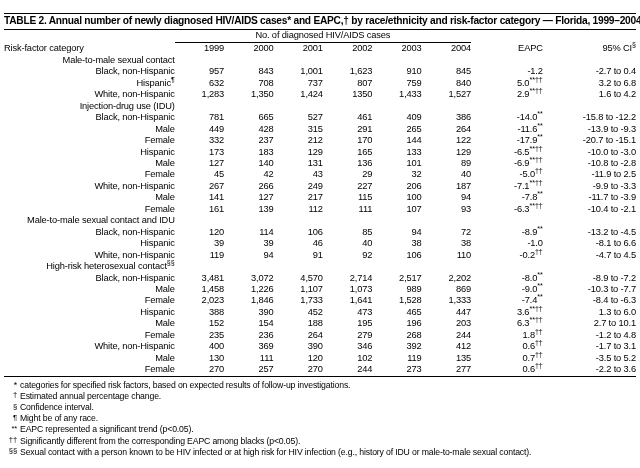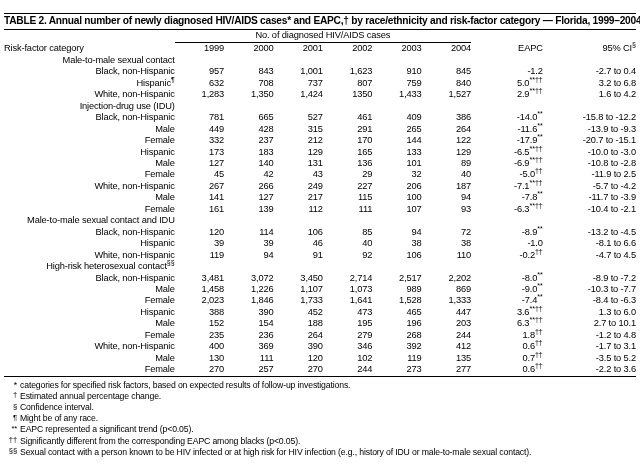--- a/index.html
+++ b/index.html
@@ -260,21 +260,21 @@
         </tr>
         <tr>
           <td class="c-label lvl1">White, non-Hispanic</td>
           <td class="c-yr">267</td>
           <td class="c-yr">266</td>
           <td class="c-yr">249</td>
           <td class="c-yr">227</td>
           <td class="c-yr">206</td>
           <td class="c-yr">187</td>
           <td class="c-eapc"><span>-7.1</span><sup>**††</sup></td>
-          <td class="c-ci">-5.7 to -4.2</td>
+          <td class="c-ci">-9.9 to -3.3</td>
         </tr>
         <tr>
           <td class="c-label lvl2">Male</td>
           <td class="c-yr">141</td>
           <td class="c-yr">127</td>
           <td class="c-yr">217</td>
           <td class="c-yr">115</td>
           <td class="c-yr">100</td>
           <td class="c-yr">94</td>
           <td class="c-eapc"><span>-7.8</span><sup>**</sup></td>
@@ -329,21 +329,21 @@
           <td class="c-ci">-4.7 to 4.5</td>
         </tr>
         <tr class="section-row">
           <td class="c-label lvl0">High-risk heterosexual contact<sup>§§</sup></td>
           <td colspan="8"></td>
         </tr>
         <tr>
           <td class="c-label lvl1">Black, non-Hispanic</td>
           <td class="c-yr">3,481</td>
           <td class="c-yr">3,072</td>
-          <td class="c-yr">3,450</td>
+          <td class="c-yr">4,570</td>
           <td class="c-yr">2,714</td>
           <td class="c-yr">2,517</td>
           <td class="c-yr">2,202</td>
           <td class="c-eapc"><span>-8.0</span><sup>**</sup></td>
           <td class="c-ci">-8.9 to -7.2</td>
         </tr>
         <tr>
           <td class="c-label lvl2">Male</td>
           <td class="c-yr">1,458</td>
           <td class="c-yr">1,226</td>

